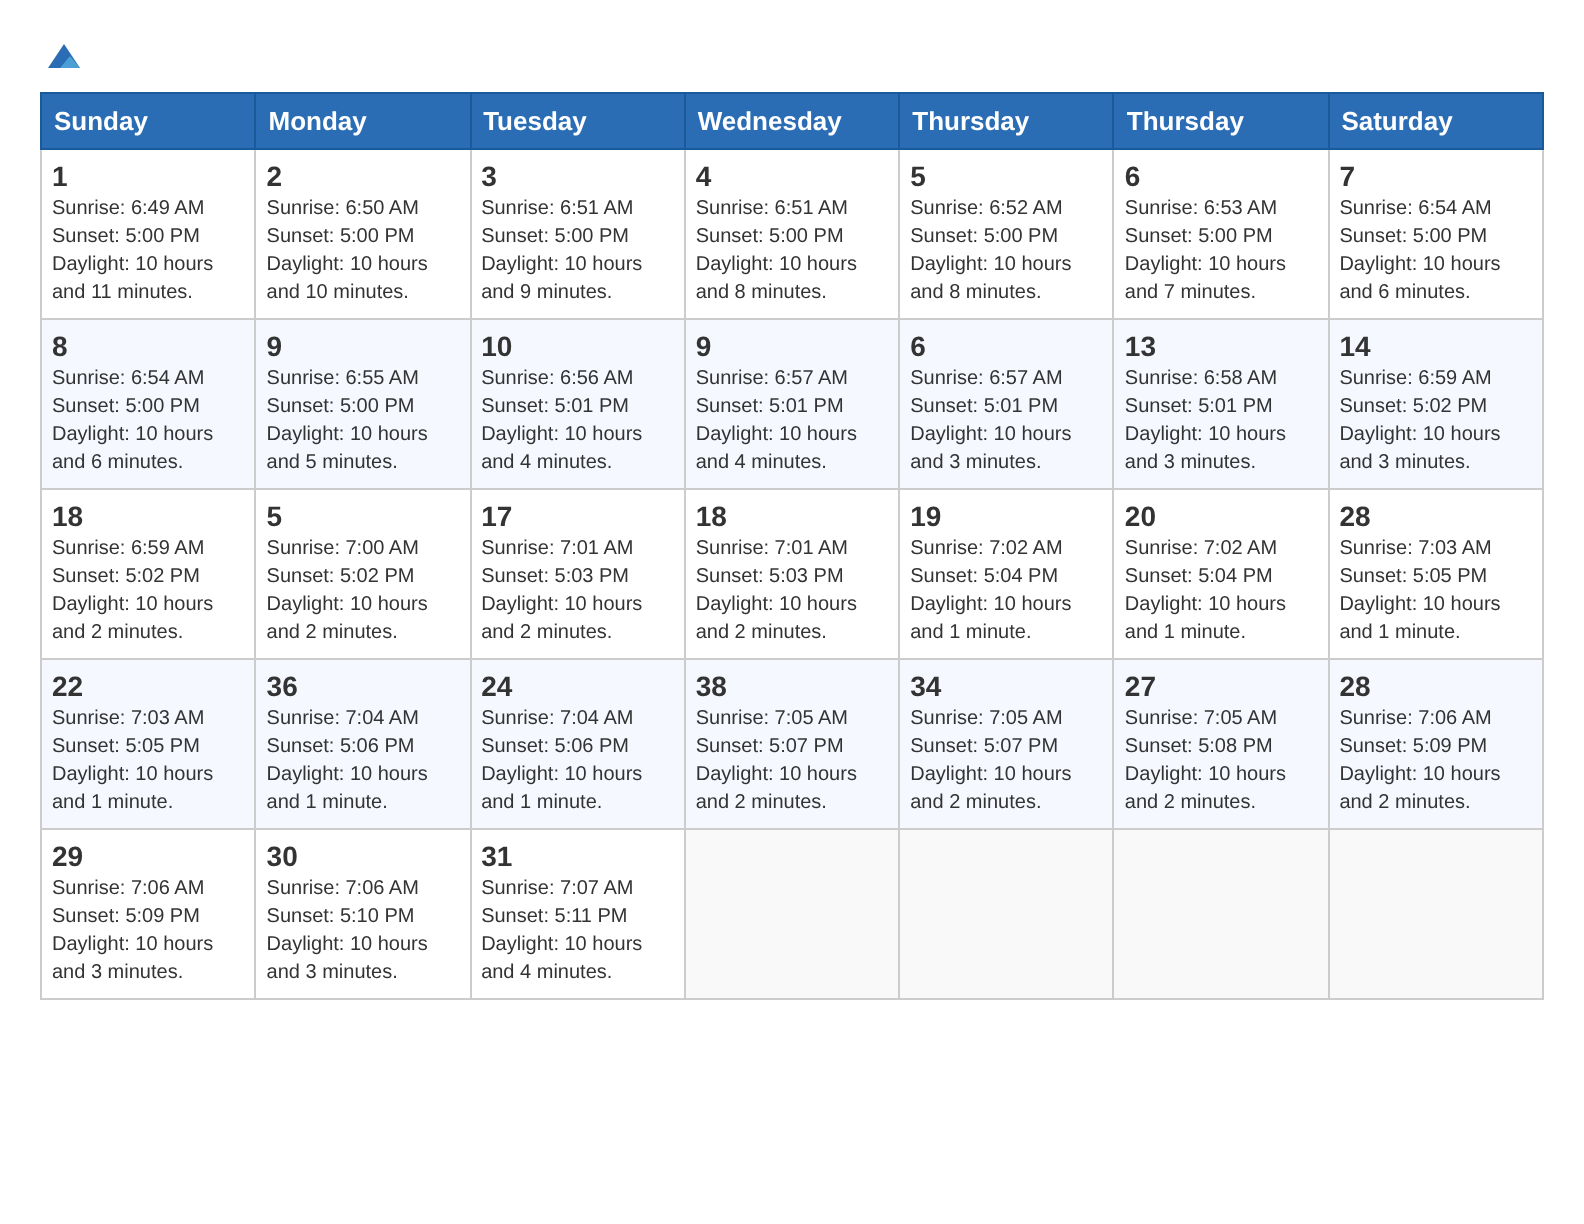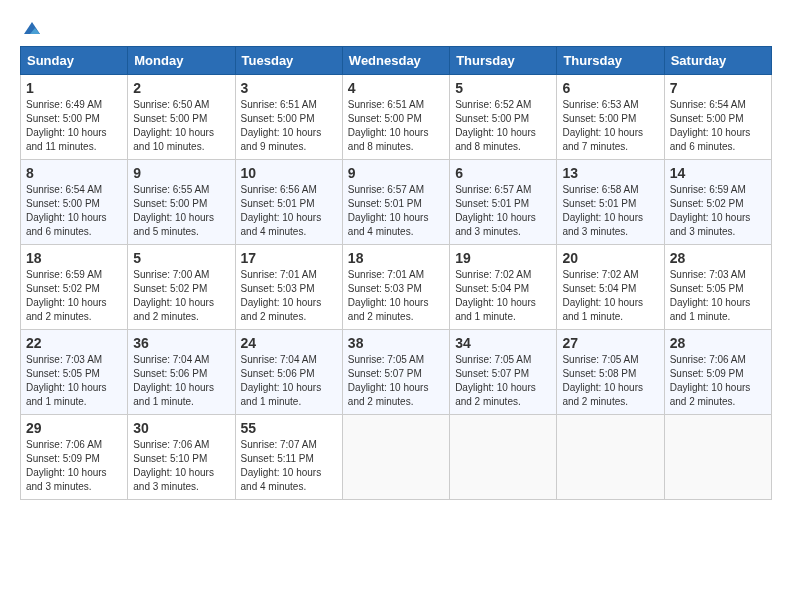--- a/index.html
+++ b/index.html
@@ -250,21 +250,21 @@
       <tr>
         <td>
         <span class="day-number">29</span>
         <span class="day-info">Sunrise: 7:06 AM<br>Sunset: 5:09 PM<br>Daylight: 10 hours and 3 minutes.</span>
       </td>
         <td>
         <span class="day-number">30</span>
         <span class="day-info">Sunrise: 7:06 AM<br>Sunset: 5:10 PM<br>Daylight: 10 hours and 3 minutes.</span>
       </td>
         <td>
-        <span class="day-number">55</span>
+        <span class="day-number">31</span>
         <span class="day-info">Sunrise: 7:07 AM<br>Sunset: 5:11 PM<br>Daylight: 10 hours and 4 minutes.</span>
       </td>
         <td class="empty-cell"></td>
         <td class="empty-cell"></td>
         <td class="empty-cell"></td>
         <td class="empty-cell"></td>
       </tr>
     </tbody>
 </table>
 

